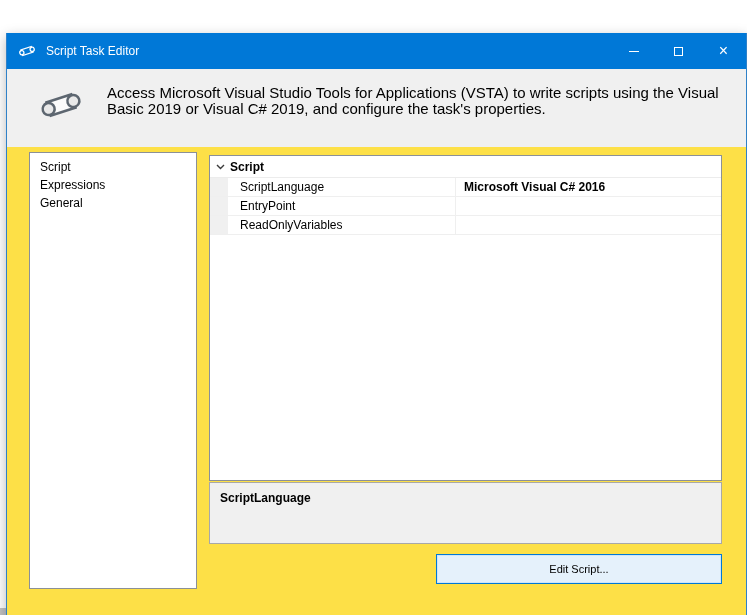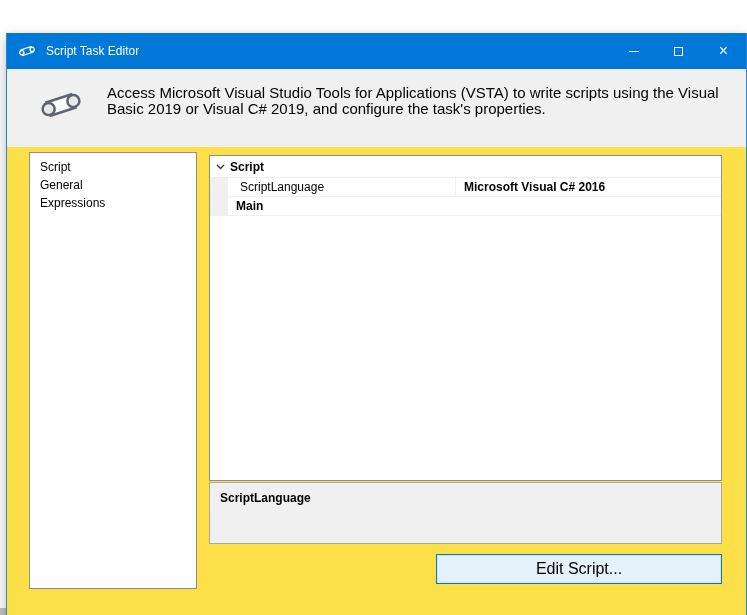--- a/index.html
+++ b/index.html
@@ -48,21 +48,21 @@
 
   
   .help-panel { position:absolute; left:202px; top:449px; width:513px; height:62px;
                 background:#f0f0f0; border:1px solid #a8a8a8; padding:8px 10px; font-size:12px; }
   .help-title { font-weight:bold; margin-bottom:6px; }
   .help-text  { line-height:15px; }
 
   
   .edit-script-btn { position:absolute; left:429px; top:521px; width:286px; height:30px;
                      background:#e5f1fb; border:1px solid #0078d7; box-shadow:inset 0 0 0 1px #cfe6f8;
-                     font-size:16px; display:flex; align-items:center; justify-content:center; cursor:default; }
+                     font-size:11px; display:flex; align-items:center; justify-content:center; cursor:default; }
   .dlg-btn { position:absolute; top:582px; width:97px; height:28px; background:#e1e1e1;
              border:1px solid #adadad; font-size:12px; display:flex; align-items:center;
              justify-content:center; cursor:default; }
   .btn-ok { left:404px; } .btn-cancel { left:513px; } .btn-help { left:622px; }
 </style>
 </head>
 <body>
 
 <div class="desktop-strip"></div>
 
@@ -100,42 +100,47 @@
           <circle cx="11" cy="24" r="6" fill="#e9e9e9" stroke="#5d6670" stroke-width="2.5"></circle>
           <circle cx="37" cy="24" r="6" fill="#e9e9e9" stroke="#5d6670" stroke-width="2.5"></circle>
         </g>
       </svg>
     </span>
     <div class="header-desc">Access Microsoft Visual Studio Tools for Applications (VSTA) to write scripts using the Visual Basic 2019 or Visual C# 2019, and configure the task's properties.</div>
   </div>
 
   <div class="nav-list">
     <div class="nav-item">Script</div>
+    <div class="nav-item">Expressions</div>
     <div class="nav-item">General</div>
-    <div class="nav-item">Expressions</div>
   </div>
 
   <div class="prop-grid">
     <div class="cat-row">
       <span class="cat-chevron">
         <svg width="9" height="6" viewBox="0 0 9 6">
             <polyline points="1,1 4.5,4.5 8,1" fill="none" stroke="#3b3b3b" stroke-width="1.4"></polyline>
           </svg>
       </span>
       <span>Script</span>
     </div>
 
     <div class="prop-row">
       <div class="prop-indent"></div>
       <div class="prop-name">ScriptLanguage</div>
       <div class="prop-value bold">Microsoft Visual C# 2016</div>
     </div>
     <div class="prop-row">
       <div class="prop-indent"></div>
-      <div class="prop-value bold">Main</div>
+      <div class="prop-name">EntryPoint</div>
+    </div>
+    <div class="prop-row">
+      <div class="prop-indent"></div>
+      <div class="prop-name">ReadOnlyVariables</div>
+      <div class="prop-value"></div>
     </div>
   </div>
 
   <div class="help-panel">
     <div class="help-title">ScriptLanguage</div>
   </div>
 
   <div class="edit-script-btn">Edit Script...</div>
 
   <div class="dlg-btn btn-ok">OK</div>

